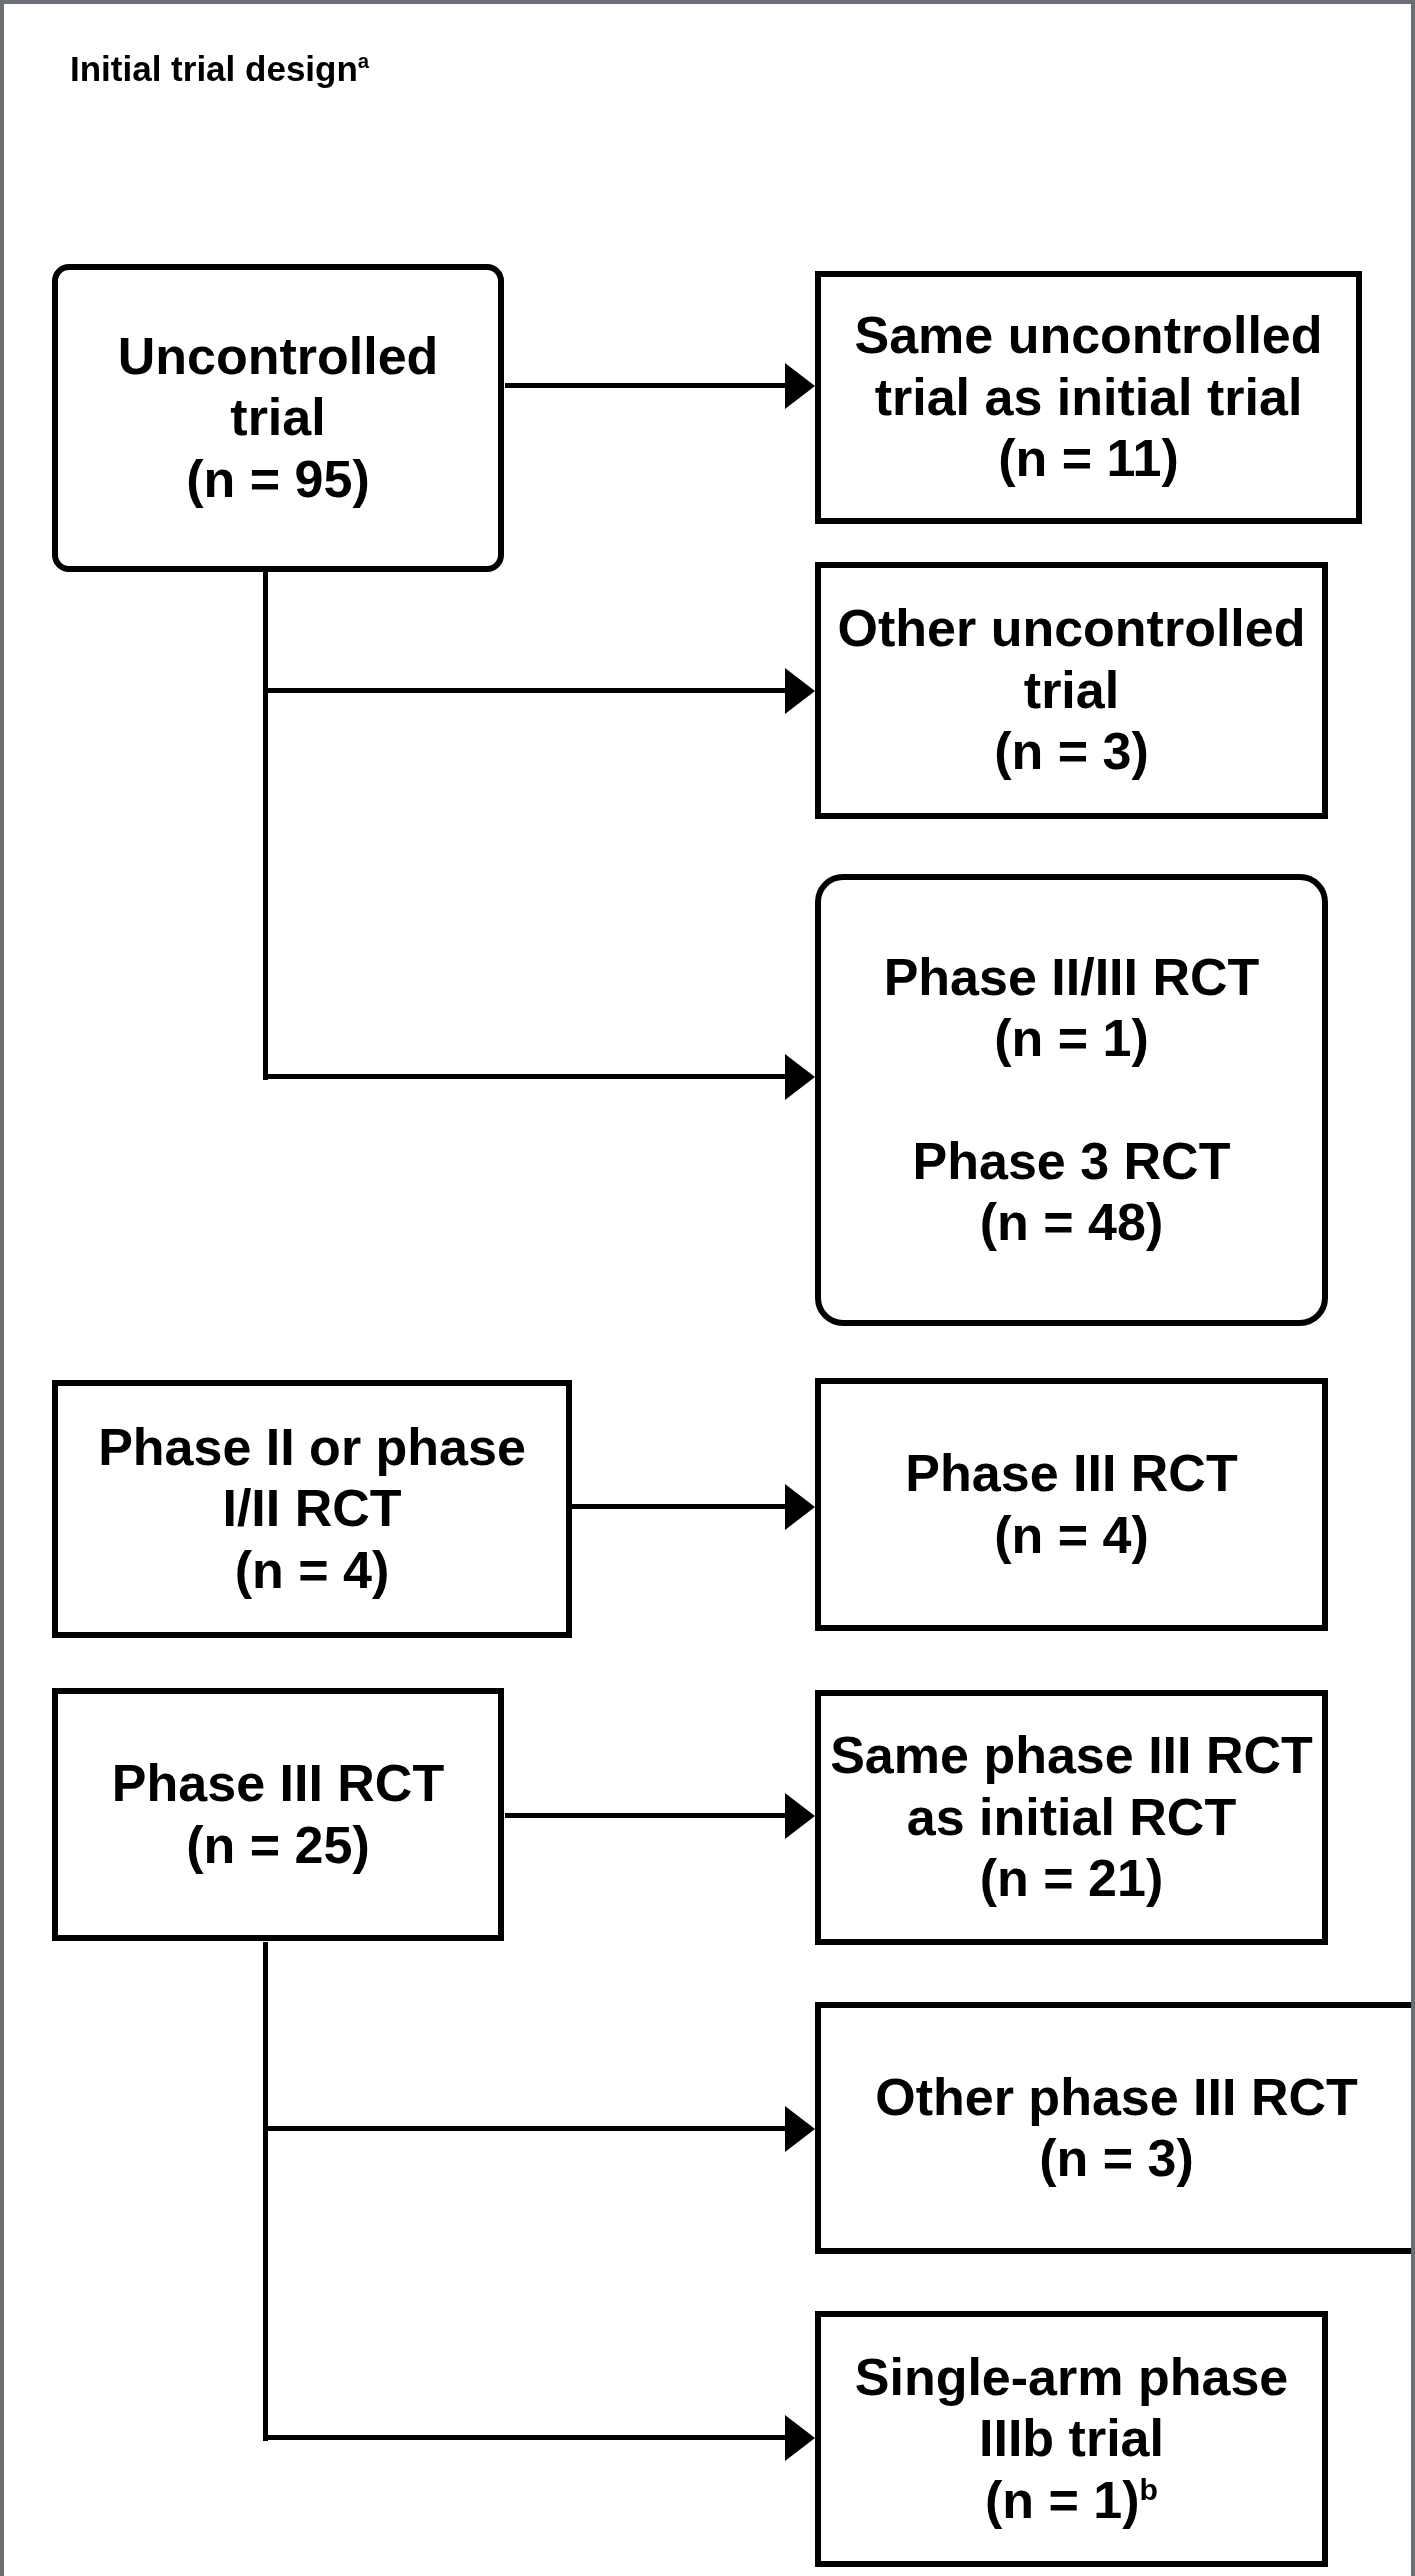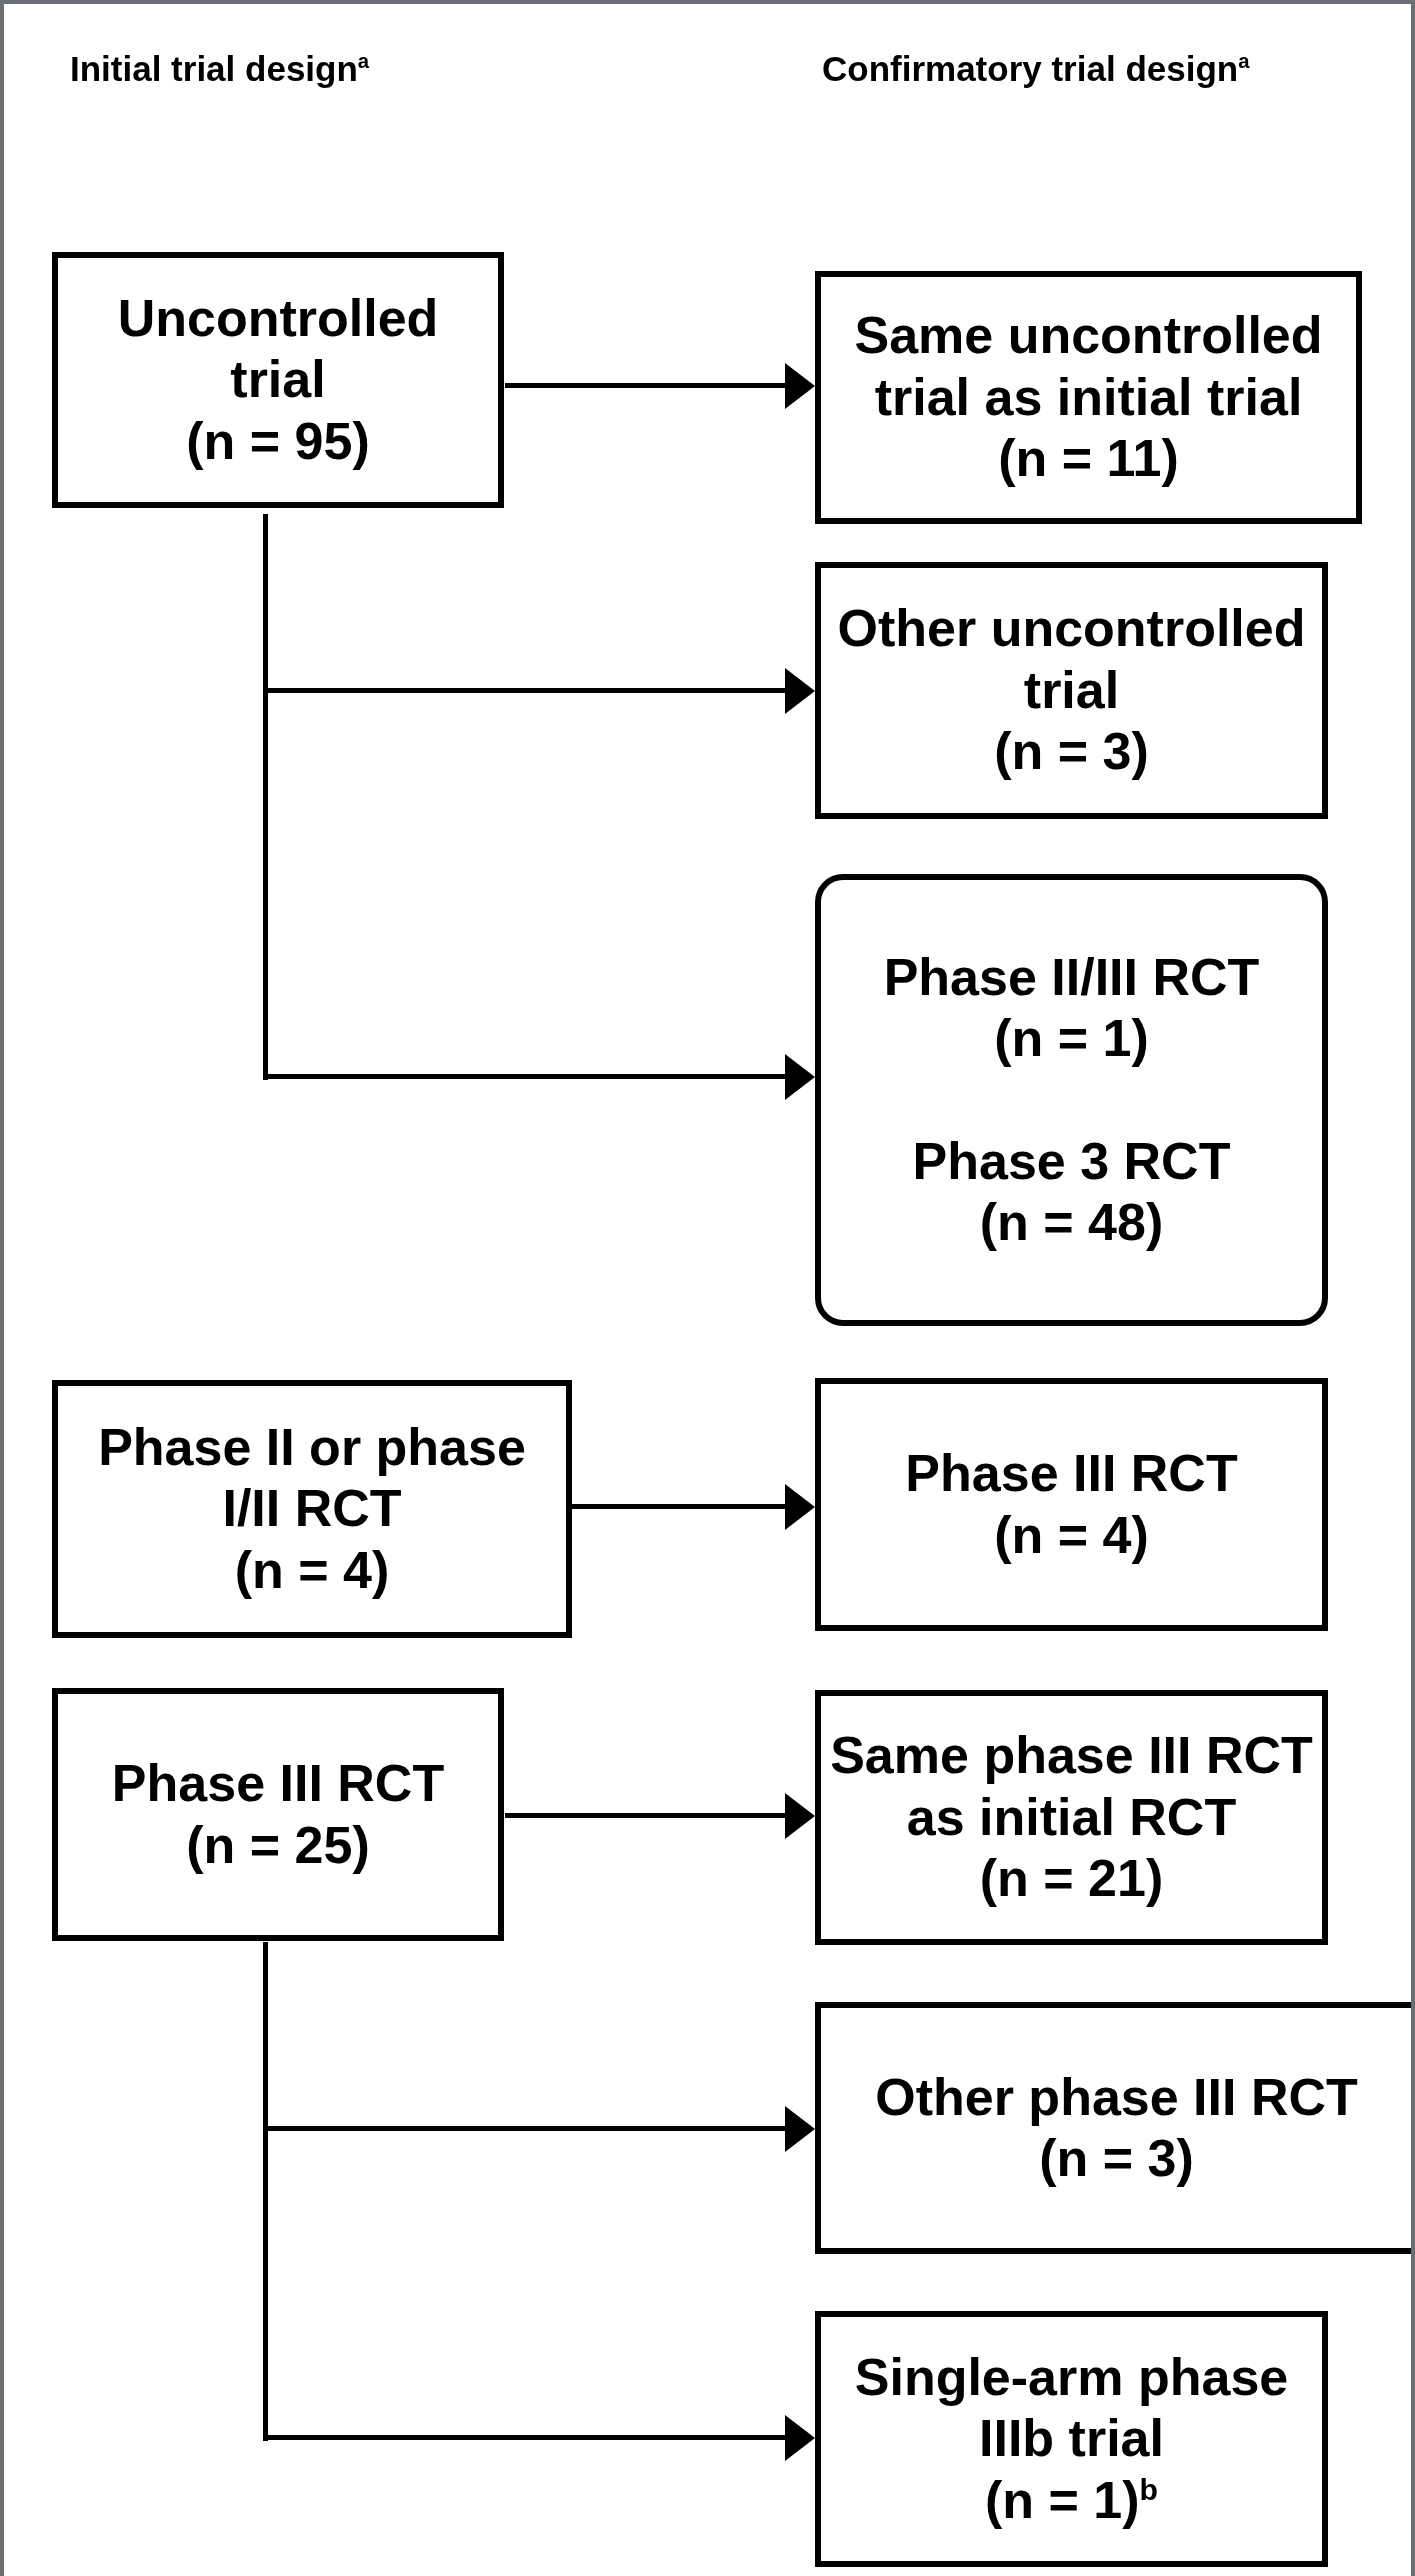--- a/index.html
+++ b/index.html
@@ -37,21 +37,21 @@
     text-align: center;
     font-size: 52px;
     font-weight: 700;
     line-height: 1.18;
     padding: 0 5.2px;
   }
   .node .bl { display: block; }
   .node sup { font-size: 58%; line-height: 0; }
   .para + .para { margin-top: 61px; }
 
-  #box-uncontrolled      { left: 48px;   top: 248px;  width: 452px; height: 256px; }
+  #box-uncontrolled      { left: 48px;   top: 260px;  width: 452px; height: 308px; border-radius: 17px; }
   #box-same-uncontrolled { left: 811px; top: 267px;  width: 547px; height: 253px; }
   #box-other-uncontrolled{ left: 811px; top: 558px; width: 513px; height: 257px; }
   #box-phase23-rct       { left: 811px; top: 870px; width: 513px; height: 452px; border-radius: 28px; }
   #box-phase2-or-12      { left: 48px;   top: 1376px; width: 520px; height: 258px; }
   #box-phase3-rct-4      { left: 811px; top: 1374px; width: 513px; height: 253px; }
   #box-phase3-rct-25     { left: 48px;   top: 1684px; width: 452px; height: 253px; }
   #box-same-phase3       { left: 811px; top: 1686px; width: 513px; height: 255px; }
   #box-other-phase3      { left: 811px; top: 1998px; width: 603px; height: 252px; }
   #box-single-arm        { left: 811px; top: 2307px; width: 513px; height: 256px; }
 
@@ -87,23 +87,20 @@
   #e7-line  { left: 259px; top: 2431px; width: 522px; }
   #e7-head  { left: 781px; top: 2411px; }
 </style>
 </head>
 <body>
 
 <div class="canvas">
 
   <div class="col-title" id="title-initial">
     <span>Initial trial design</span><sup>a</sup>
-  </div>
-  <div class="col-title" id="title-confirmatory">
-    <span>Confirmatory trial design</span><sup>a</sup>
   </div>
 
   <div class="hline" id="e1-line"></div>
   <div class="head" id="e1-head"></div>
 
   <div class="vline" id="v1"></div>
   <div class="hline" id="e2-line"></div>
   <div class="head" id="e2-head"></div>
   <div class="hline" id="e3-line"></div>
   <div class="head" id="e3-head"></div>

